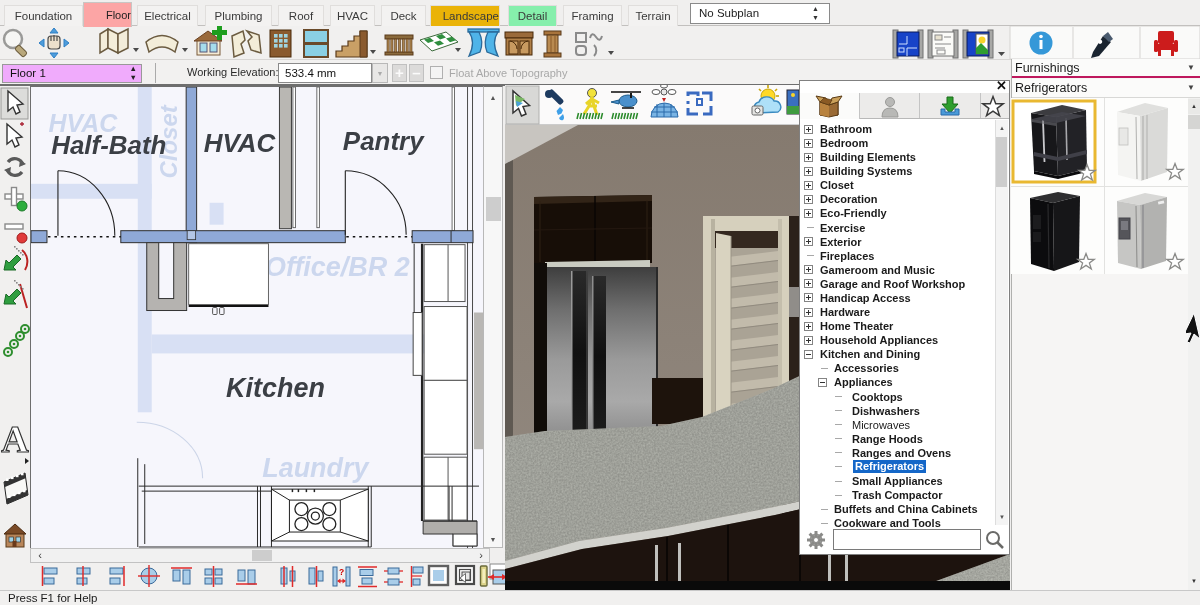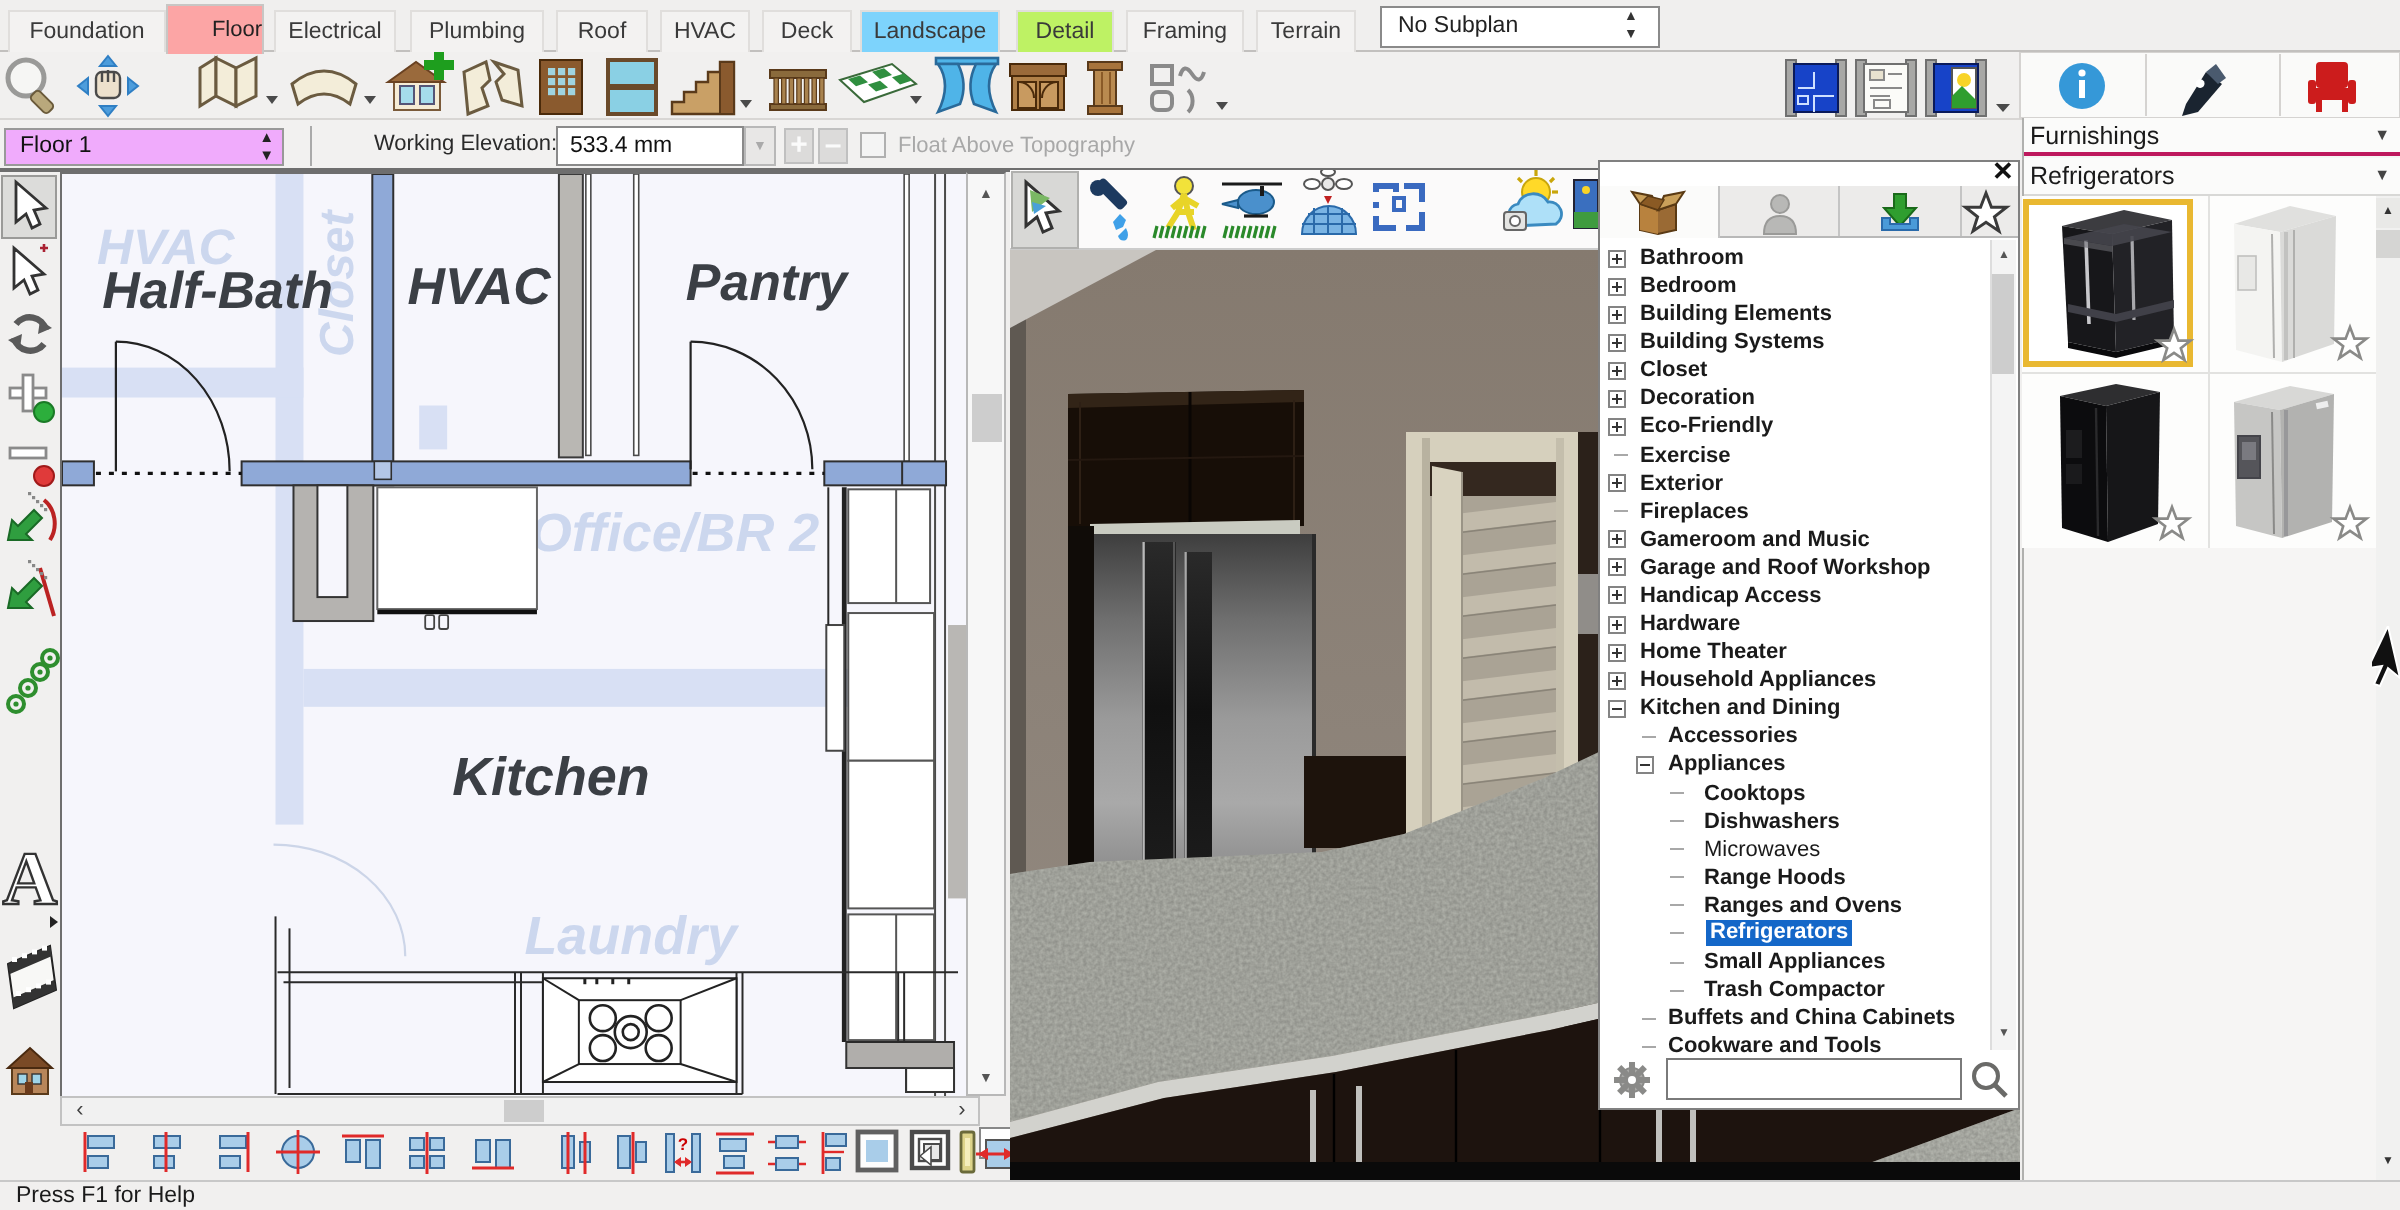--- a/index.html
+++ b/index.html
@@ -5,22 +5,22 @@
 .a{position:absolute}
 </style></head><body>
 <div class="a" style="left:0;top:0;width:1200px;height:26px;background:#f0efee;border-bottom:1px solid #c2c0be"></div>
 <div class="a" style="left:4px;top:5px;width:79px;height:21px;background:#f3f2f1;border:1px solid #e0dedc;border-bottom:none;font-size:11.5px;color:#3a3a3a;text-align:center;line-height:21px">Foundation</div>
 <div class="a" style="left:83px;top:2px;width:49px;height:25px;background:#fca5a5;border:1px solid #c8c6c4;border-bottom:none;font-size:11px;color:#222;text-align:right;line-height:24px;z-index:3">Floor</div>
 <div class="a" style="left:137px;top:5px;width:61px;height:21px;background:#f3f2f1;border:1px solid #e0dedc;border-bottom:none;font-size:11.5px;color:#3a3a3a;text-align:center;line-height:21px">Electrical</div>
 <div class="a" style="left:205px;top:5px;width:67px;height:21px;background:#f3f2f1;border:1px solid #e0dedc;border-bottom:none;font-size:11.5px;color:#3a3a3a;text-align:center;line-height:21px">Plumbing</div>
 <div class="a" style="left:278px;top:5px;width:46px;height:21px;background:#f3f2f1;border:1px solid #e0dedc;border-bottom:none;font-size:11.5px;color:#3a3a3a;text-align:center;line-height:21px">Roof</div>
 <div class="a" style="left:330px;top:5px;width:45px;height:21px;background:#f3f2f1;border:1px solid #e0dedc;border-bottom:none;font-size:11.5px;color:#3a3a3a;text-align:center;line-height:21px">HVAC</div>
 <div class="a" style="left:381px;top:5px;width:45px;height:21px;background:#f3f2f1;border:1px solid #e0dedc;border-bottom:none;font-size:11.5px;color:#3a3a3a;text-align:center;line-height:21px">Deck</div>
-<div class="a" style="left:430px;top:5px;width:70px;height:21px;background:#7dd3fc;border:1px solid #e0dedc;border-bottom:none;font-size:11.5px;color:#3a3a3a;text-align:center;line-height:21px">Landscape</div>
-<div class="a" style="left:508px;top:5px;width:49px;height:21px;background:#bef264;border:1px solid #e0dedc;border-bottom:none;font-size:11.5px;color:#3a3a3a;text-align:center;line-height:21px">Detail</div>
+<div class="a" style="left:430px;top:5px;width:70px;height:21px;background:#eab308;border:1px solid #e0dedc;border-bottom:none;font-size:11.5px;color:#3a3a3a;text-align:right;line-height:21px">Landscape</div>
+<div class="a" style="left:508px;top:5px;width:49px;height:21px;background:#86efac;border:1px solid #e0dedc;border-bottom:none;font-size:11.5px;color:#3a3a3a;text-align:center;line-height:21px">Detail</div>
 <div class="a" style="left:563px;top:5px;width:59px;height:21px;background:#f3f2f1;border:1px solid #e0dedc;border-bottom:none;font-size:11.5px;color:#3a3a3a;text-align:center;line-height:21px">Framing</div>
 <div class="a" style="left:628px;top:5px;width:50px;height:21px;background:#f3f2f1;border:1px solid #e0dedc;border-bottom:none;font-size:11.5px;color:#3a3a3a;text-align:center;line-height:21px">Terrain</div>
 <div class="a" style="left:690px;top:3px;width:140px;height:21px;background:#fff;border:1px solid #8a8a8a;font-size:11.5px;color:#222;line-height:19px;padding-left:8px">No Subplan</div>
 <div class="a" style="left:812px;top:5px;font-size:7px;color:#333;line-height:8.5px;text-align:center">▲<br>▼</div>
 <svg class="a" style="left:0;top:26px" width="1200" height="34" viewBox="0 26 1200 34">
 <rect x="0" y="26" width="1200" height="34" fill="#f1f0ef"></rect>
     <line x1="0" y1="59.5" x2="1200" y2="59.5" stroke="#d8d6d4"></line>
 <circle cx="13" cy="39" r="9" fill="#f6f6f4" stroke="#9a9a98" stroke-width="2.5"></circle>
     <rect x="18" y="45" width="6" height="12" rx="2" transform="rotate(-45 21 51)" fill="#b9a87c" stroke="#6a5a3a"></rect>
 <g stroke="#2f7fc4" fill="#4d9ddc">

